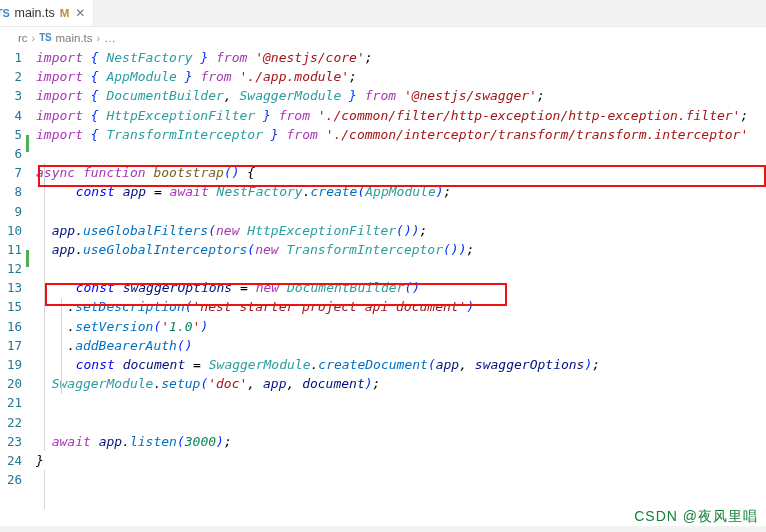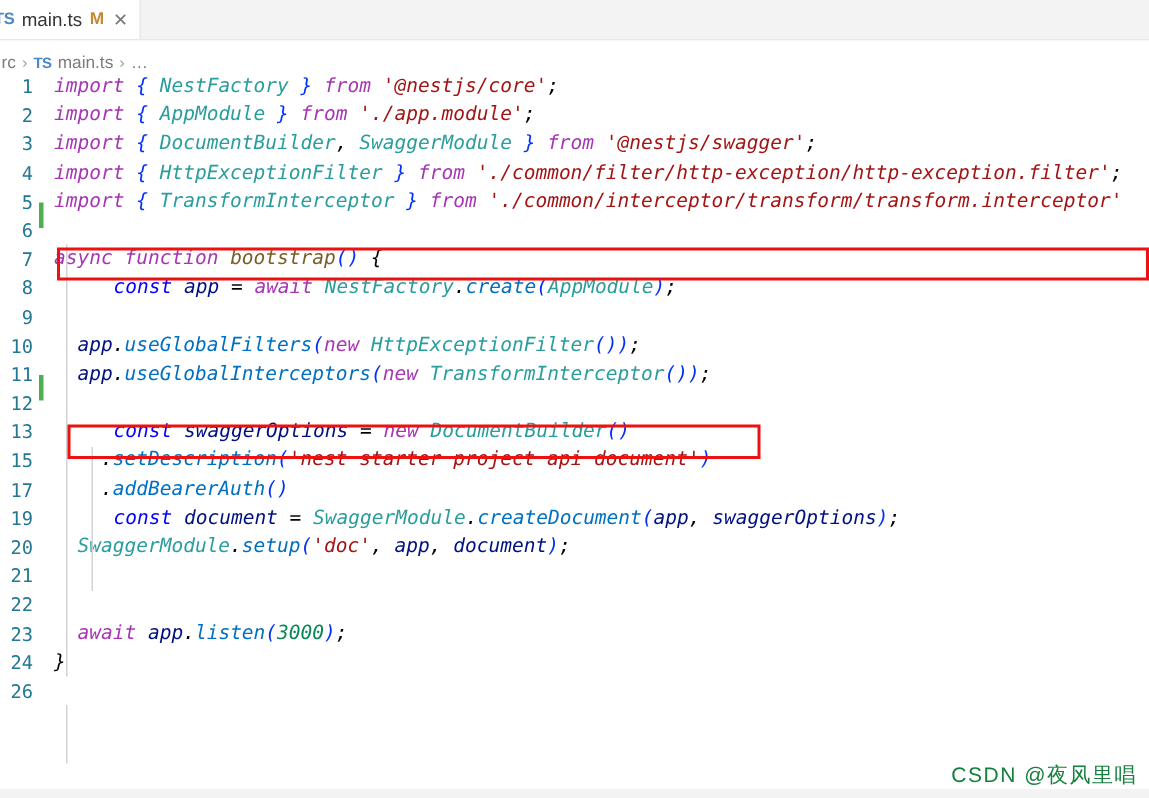--- a/index.html
+++ b/index.html
@@ -40,25 +40,25 @@
   }
   .tab .tab-name{color:#333;}
   .tab .mod{color:#c08b35;font-weight:bold;font-size:11.5px;font-family:"Liberation Sans",sans-serif;}
   .tab .close{color:#7a7a7a;font-size:12px;line-height:1;padding:0 1px;}
   .tabfill{flex:1;background:#f3f3f3;}
 
   
   .breadcrumb{
     height:21px;
     background:#ffffff;
-    display:flex;align-items:flex-end;
+    display:flex;align-items:center;
     font-family:"Liberation Sans",sans-serif;
     font-size:11.5px;
     color:#7c7c7c;
-    padding-left:1px;
+    padding-left:18px;
     gap:4px;
     white-space:nowrap;
   }
   .breadcrumb .sep{color:#a0a0a0;font-size:11px;}
   .breadcrumb .ts-badge{color:#4a88c7;font-weight:bold;font-size:10px;letter-spacing:-0.3px;}
   .breadcrumb .crumb{color:#7c7c7c;}
 
   
   .editor{
     position:relative;
@@ -260,20 +260,25 @@
       <span class="code">  <span class="kw2">const</span> <span class="id">swaggerOptions</span> <span class="punct">=</span> <span class="kw">new</span> <span class="type">DocumentBuilder</span><span class="brace">()</span></span>
     </div>
 
 
     <div class="line">
       <span class="lnum">15</span>
       <span class="gutterpad"></span>
       <span class="code">    <span class="punct">.</span><span class="prop">setDescription</span><span class="brace">(</span><span class="str">'nest starter project api document'</span><span class="brace">)</span></span>
     </div>
 
+    <div class="line">
+      <span class="lnum">16</span>
+      <span class="gutterpad"></span>
+      <span class="code">    <span class="punct">.</span><span class="prop">setVersion</span><span class="brace">(</span><span class="str">'</span><span class="num">1.0</span><span class="str">'</span><span class="brace">)</span></span>
+    </div>
 
     <div class="line">
       <span class="lnum">17</span>
       <span class="gutterpad"></span>
       <span class="code">    <span class="punct">.</span><span class="prop">addBearerAuth</span><span class="brace">()</span></span>
     </div>
 
 
     <div class="line">
       <span class="lnum">19</span>

